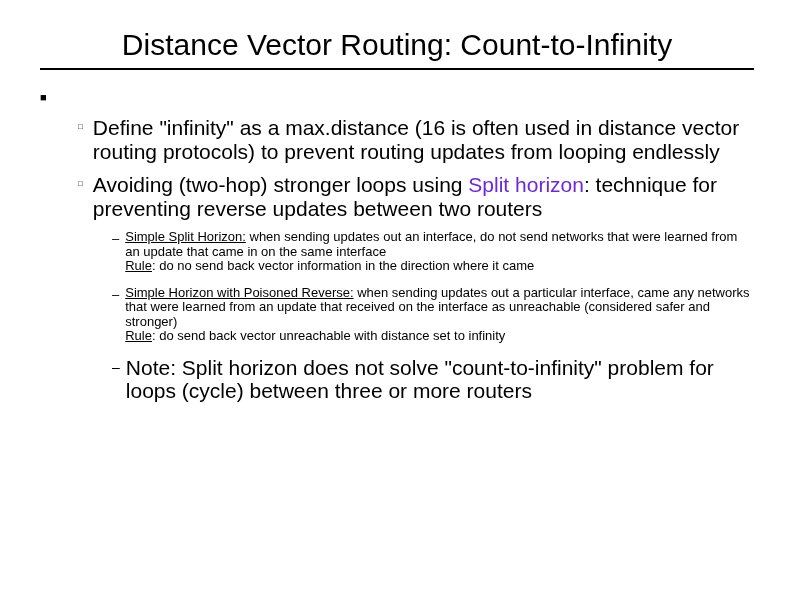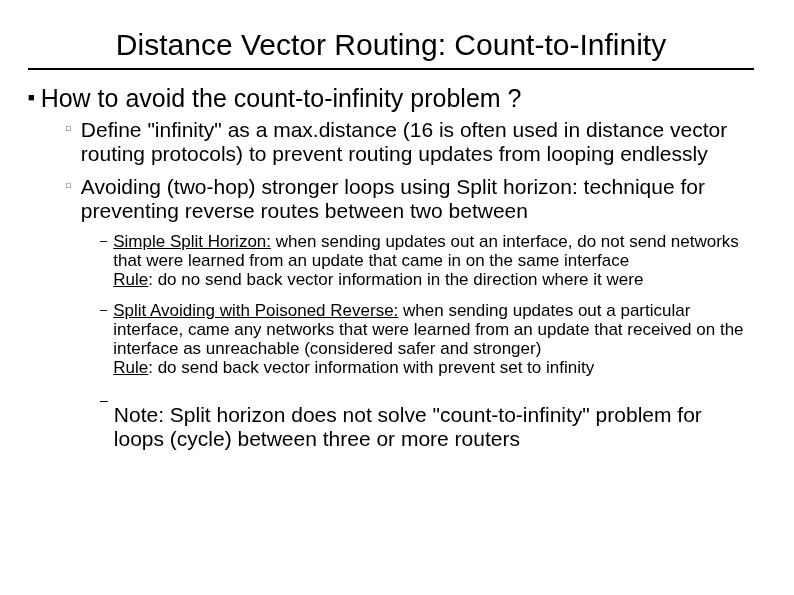--- a/index.html
+++ b/index.html
@@ -7,21 +7,21 @@
     padding: 0;
     width: 794px;
     height: 595px;
     background: #ffffff;
     font-family: Arial, Helvetica, sans-serif;
     color: #000000;
     overflow: hidden;
   }
   .slide {
     box-sizing: border-box;
-    padding: 20px 40px 20px 28px;
+    padding: 20px 40px 20px 40px;
     width: 794px;
     height: 595px;
   }
   .title {
     font-size: 30px;
     text-align: center;
     margin: 8px 0 6px 0;
     letter-spacing: 0;
   }
   .divider {
@@ -64,80 +64,78 @@
     align-items: flex-start;
     margin: 0 0 12px 72px;
   }
   .l3-bullet {
     font-size: 13px;
     line-height: 18px;
     margin-right: 6px;
     flex: 0 0 auto;
   }
   .l3-text {
-    font-size: 17px;
+    font-size: 13px;
     line-height: 1.12;
   }
   .l3n {
     display: flex;
     align-items: flex-start;
     margin: 0 0 0 72px;
   }
   .l3n-bullet {
     font-size: 14px;
     line-height: 22px;
     margin-right: 6px;
     flex: 0 0 auto;
   }
   .l3n-text {
     font-size: 21px;
     line-height: 1.12;
-    margin-top: 14px;
   }
-  .blue { color: #000000; }
+  .blue { color: #6d28d9; }
   .u { text-decoration: underline; }
 </style>
 </head>
 <body>
 
 <div class="slide">
 
   <div class="title">Distance Vector Routing: Count-to-Infinity</div>
   <hr class="divider">
 
   <div class="l1">
     <span class="l1-bullet">■</span>
-    <span class="l1-text">How to avoid the count-to-infinity problem ?</span>
   </div>
 
   <div class="l2">
     <span class="l2-bullet">□</span>
     <span class="l2-text">Define "infinity" as a max.distance (16 is often used in distance vector routing protocols) to prevent routing updates from looping endlessly</span>
   </div>
 
   <div class="l2">
     <span class="l2-bullet">□</span>
     <span class="l2-text">
-      <span>Avoiding (two-hop) stronger loops using </span><span class="blue">Split horizon</span><span>: technique for preventing reverse routes between two between</span>
+      <span>Avoiding (two-hop) stronger loops using </span><span class="blue">Split horizon</span><span>: technique for preventing reverse updates between two routers</span>
     </span>
   </div>
 
   <div class="l3">
     <span class="l3-bullet">–</span>
     <span class="l3-text">
       <span class="u">Simple Split Horizon:</span><span> when sending updates out an interface, do not send networks that were learned from an update that came in on the same interface</span><br>
-      <span class="u">Rule</span><span>: do no send back vector information in the direction where it were</span>
+      <span class="u">Rule</span><span>: do no send back vector information in the direction where it came</span>
     </span>
   </div>
 
   <div class="l3">
     <span class="l3-bullet">–</span>
     <span class="l3-text">
-      <span class="u">Split Avoiding with Poisoned Reverse:</span><span> when sending updates out a particular interface, came any networks that were learned from an update that received on the interface as unreachable (considered safer and stronger)</span><br>
-      <span class="u">Rule</span><span>: do send back vector information with prevent set to infinity</span>
+      <span class="u">Simple Horizon with Poisoned Reverse:</span><span> when sending updates out a particular interface, came any networks that were learned from an update that received on the interface as unreachable (considered safer and stronger)</span><br>
+      <span class="u">Rule</span><span>: do send back vector unreachable with distance set to infinity</span>
     </span>
   </div>
 
   <div class="l3n">
     <span class="l3n-bullet">–</span>
     <span class="l3n-text">
       <span>Note: </span><span>Split horizon does not solve "count-to-infinity" problem for loops (cycle) between three or more routers</span>
     </span>
   </div>
 

